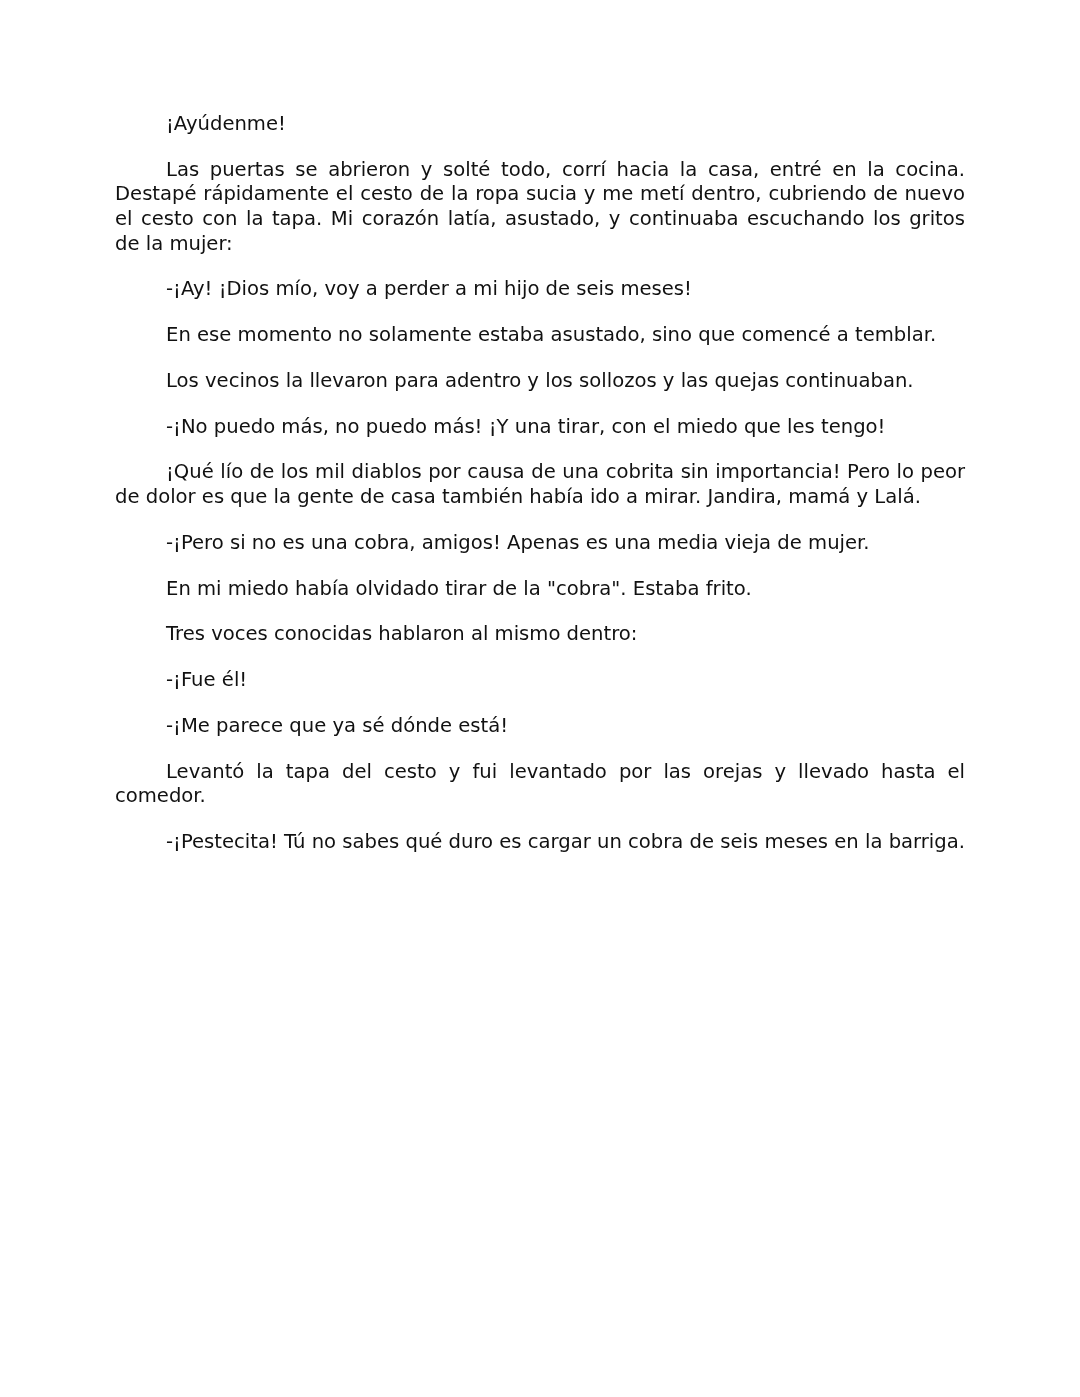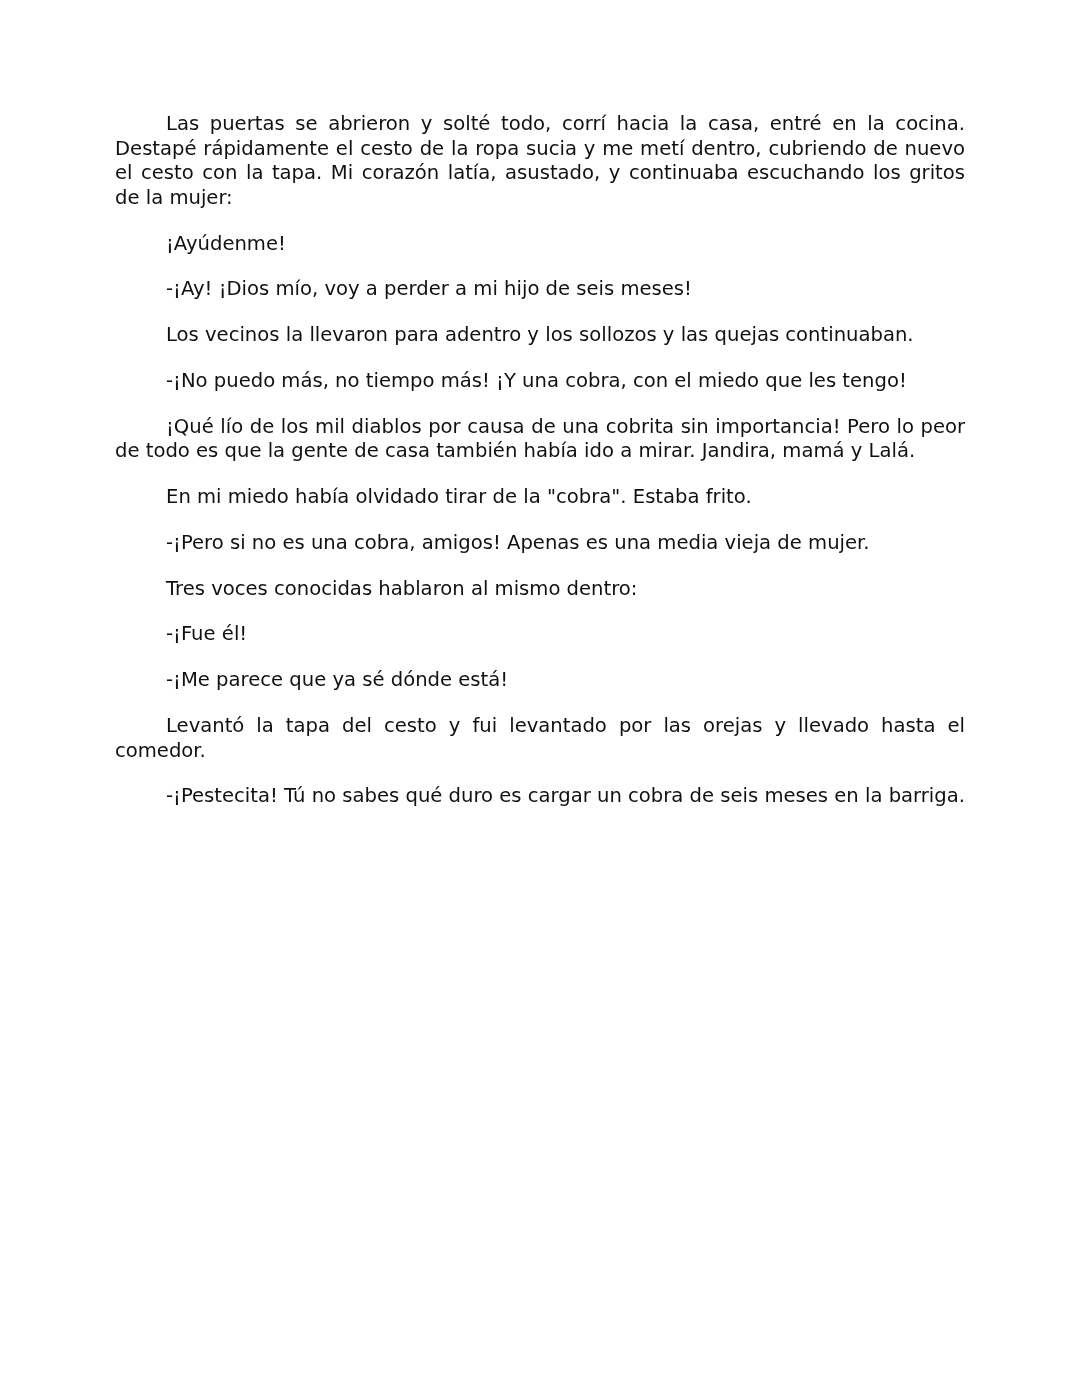--- a/index.html
+++ b/index.html
@@ -18,26 +18,27 @@
     margin: 0 0 21.2px 0;
     text-indent: 51px;
     text-align: justify;
     text-align-last: left;
   }
 </style>
 </head>
 <body>
 
 <div class="page">
+  <p>¡Ayúdenme!</p>
   <p>Las puertas se abrieron y solté todo, corrí hacia la casa, entré en la cocina. Destapé rápidamente el cesto de la ropa sucia y me metí dentro, cubriendo de nuevo el cesto con la tapa. Mi corazón latía, asustado, y continuaba escuchando los gritos de la mujer:</p>
-  <p>¡Ayúdenme!</p>
   <p>-¡Ay! ¡Dios mío, voy a perder a mi hijo de seis meses!</p>
+  <p>En ese momento no solamente estaba asustado, sino que comencé a temblar.</p>
   <p>Los vecinos la llevaron para adentro y los sollozos y las quejas continuaban.</p>
-  <p>-¡No puedo más, no tiempo más! ¡Y una cobra, con el miedo que les tengo!</p>
-  <p>¡Qué lío de los mil diablos por causa de una cobrita sin importancia! Pero lo peor de todo es que la gente de casa también había ido a mirar. Jandira, mamá y Lalá.</p>
+  <p>-¡No puedo más, no puedo más! ¡Y una tirar, con el miedo que les tengo!</p>
+  <p>¡Qué lío de los mil diablos por causa de una cobrita sin importancia! Pero lo peor de dolor es que la gente de casa también había ido a mirar. Jandira, mamá y Lalá.</p>
+  <p>-¡Pero si no es una cobra, amigos! Apenas es una media vieja de mujer.</p>
   <p>En mi miedo había olvidado tirar de la "cobra". Estaba frito.</p>
-  <p>-¡Pero si no es una cobra, amigos! Apenas es una media vieja de mujer.</p>
   <p>Tres voces conocidas hablaron al mismo dentro:</p>
   <p>-¡Fue él!</p>
   <p>-¡Me parece que ya sé dónde está!</p>
   <p>Levantó la tapa del cesto y fui levantado por las orejas y llevado hasta el comedor.</p>
   <p>-¡Pestecita! Tú no sabes qué duro es cargar un cobra de seis meses en la barriga.</p>
 </div>
 
 </body></html>

